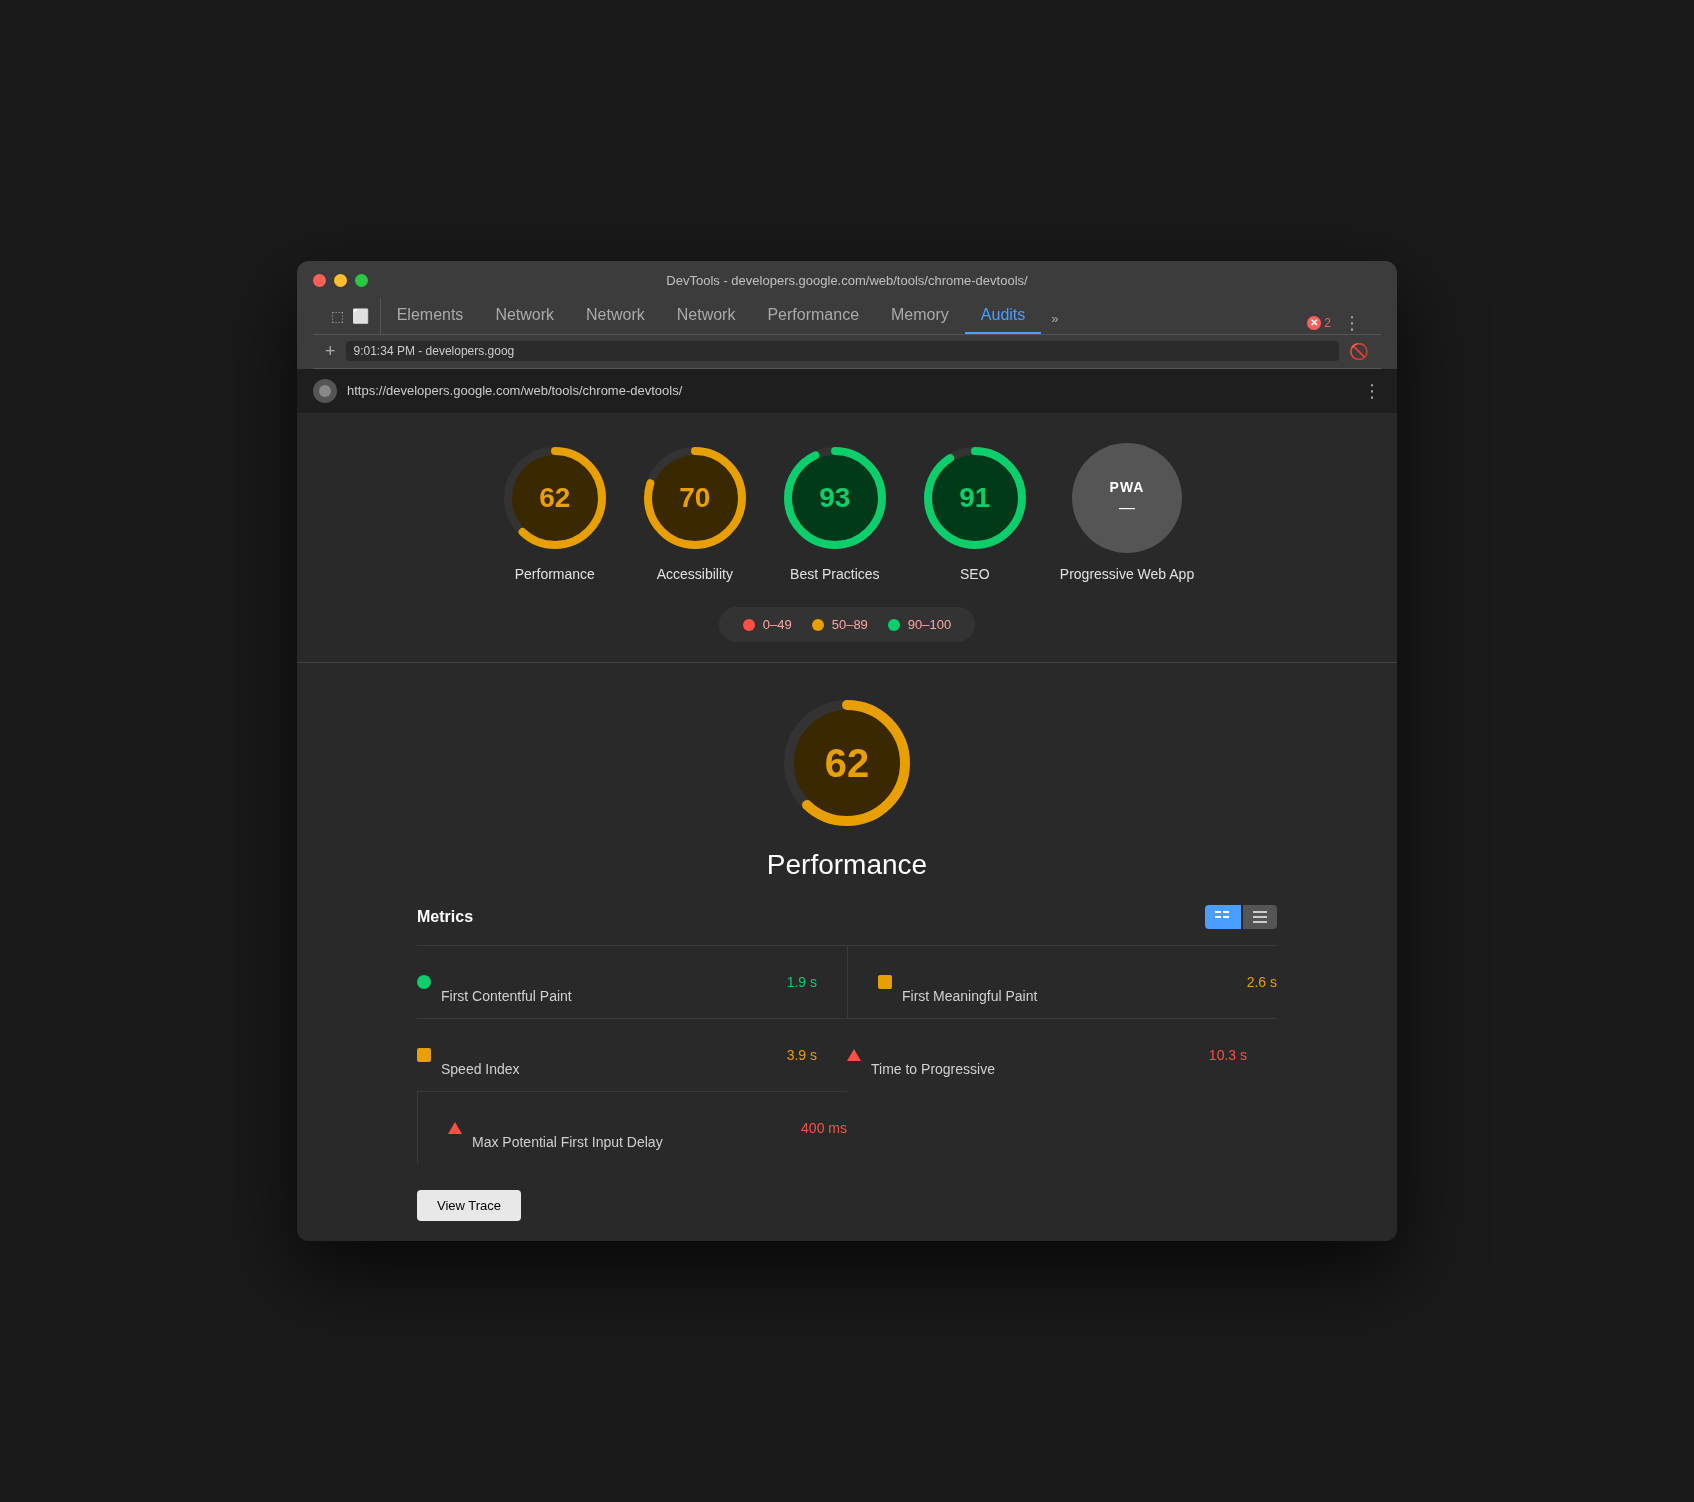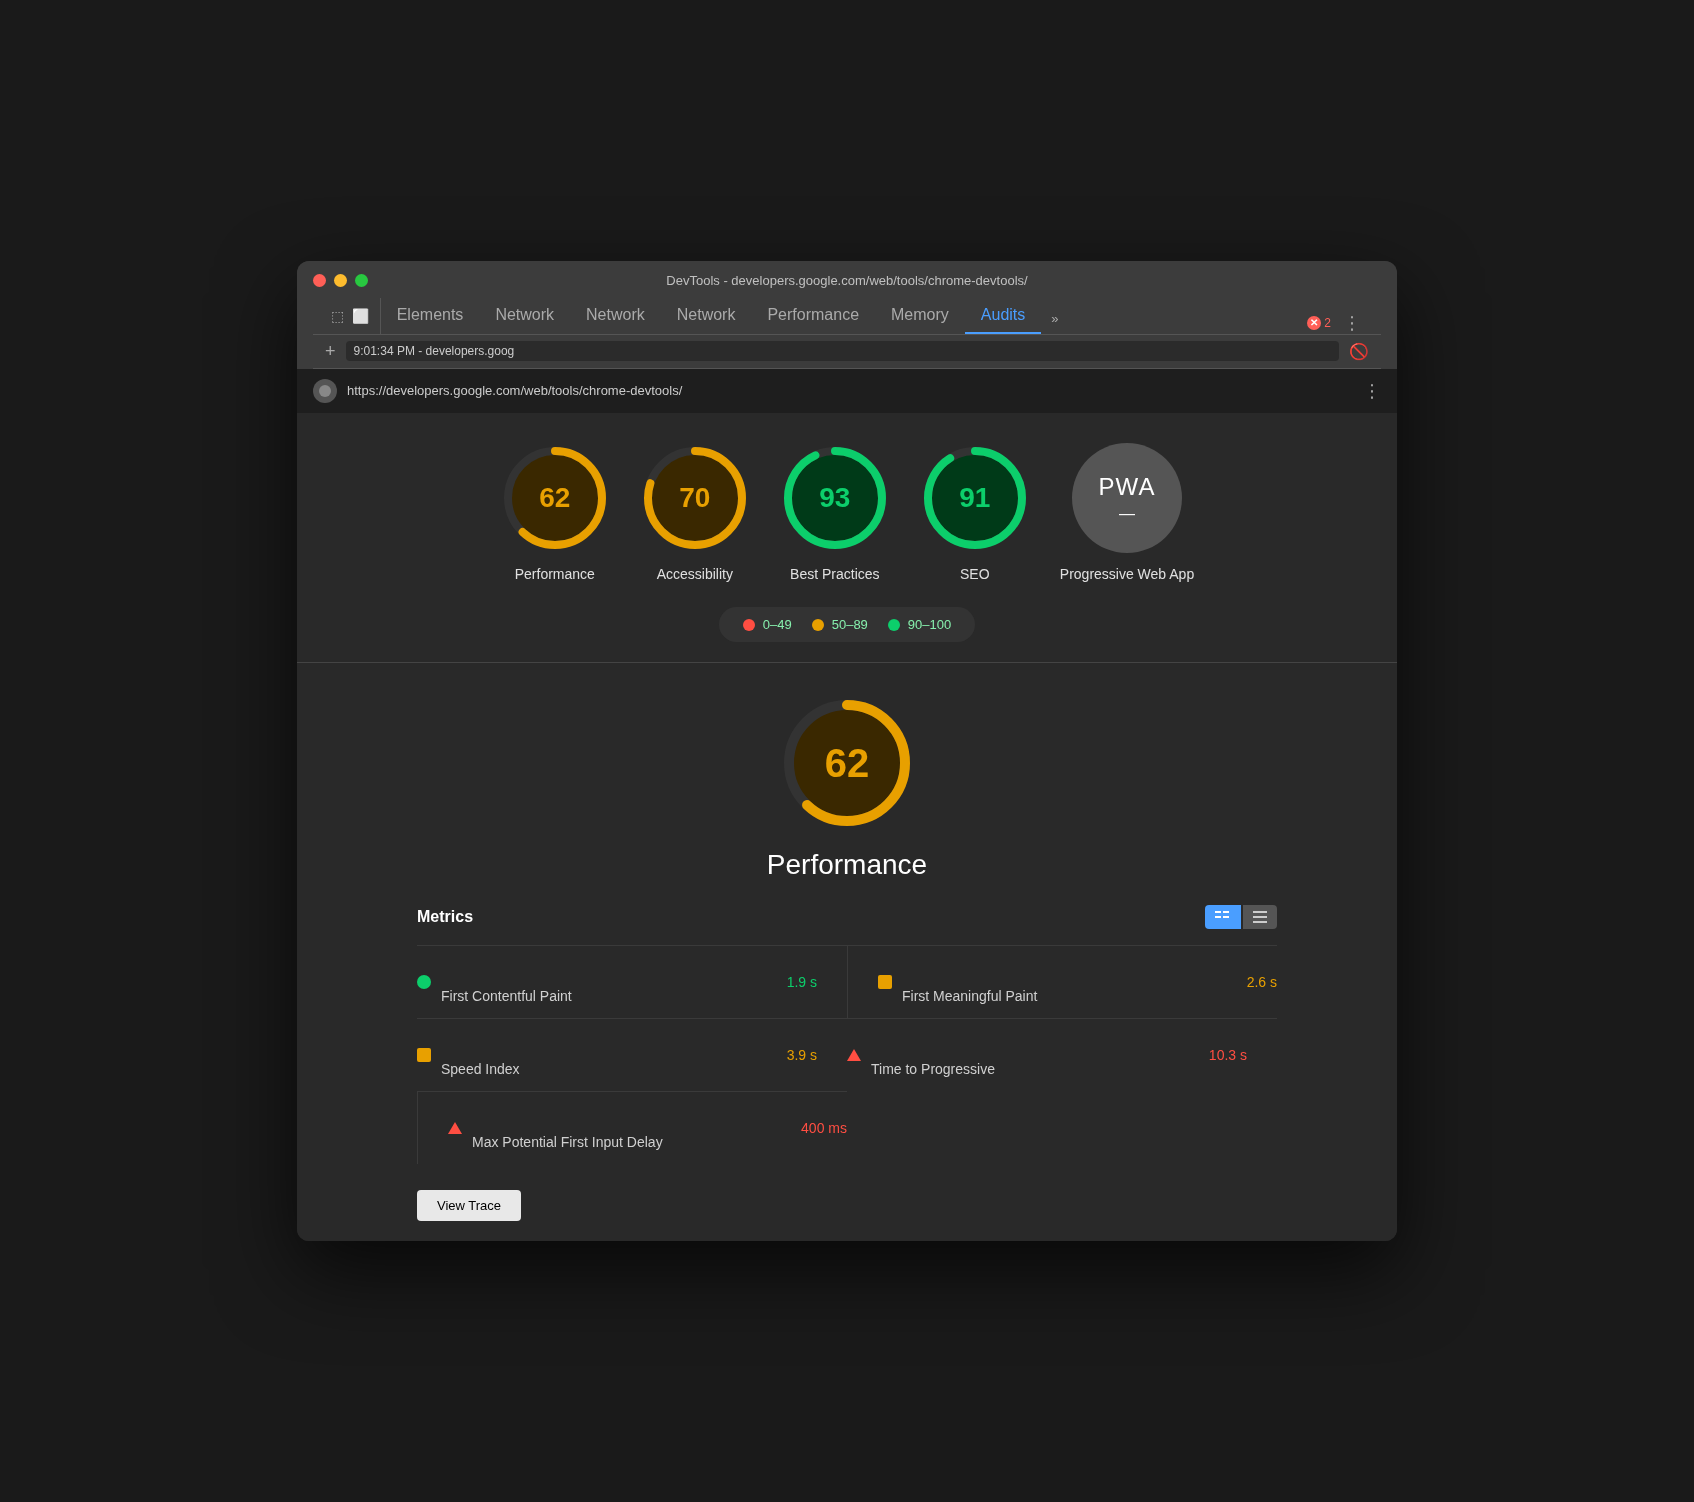--- a/index.html
+++ b/index.html
@@ -272,22 +272,22 @@
       border-radius: 50%;
       background: #555;
       display: flex;
       flex-direction: column;
       align-items: center;
       justify-content: center;
       gap: 4px;
     }
     .pwa-text {
       color: #fff;
-      font-size: 24px;
-      font-weight: normal;
+      font-size: 14px;
+      font-weight: bold;
       letter-spacing: 1px;
     }
     .pwa-dash {
       color: #fff;
       font-size: 16px;
     }
 
     
     .legend {
       margin-top: 24px;
@@ -302,21 +302,21 @@
       display: flex;
       align-items: center;
       gap: 8px;
     }
     .legend-dot {
       width: 12px;
       height: 12px;
       border-radius: 50%;
     }
     .legend-label {
-      color: #86efac;
+      color: #fca5a5;
       font-size: 13px;
     }
 
     
     .section-divider {
       height: 1px;
       background: #444;
       margin: 0;
     }
 

